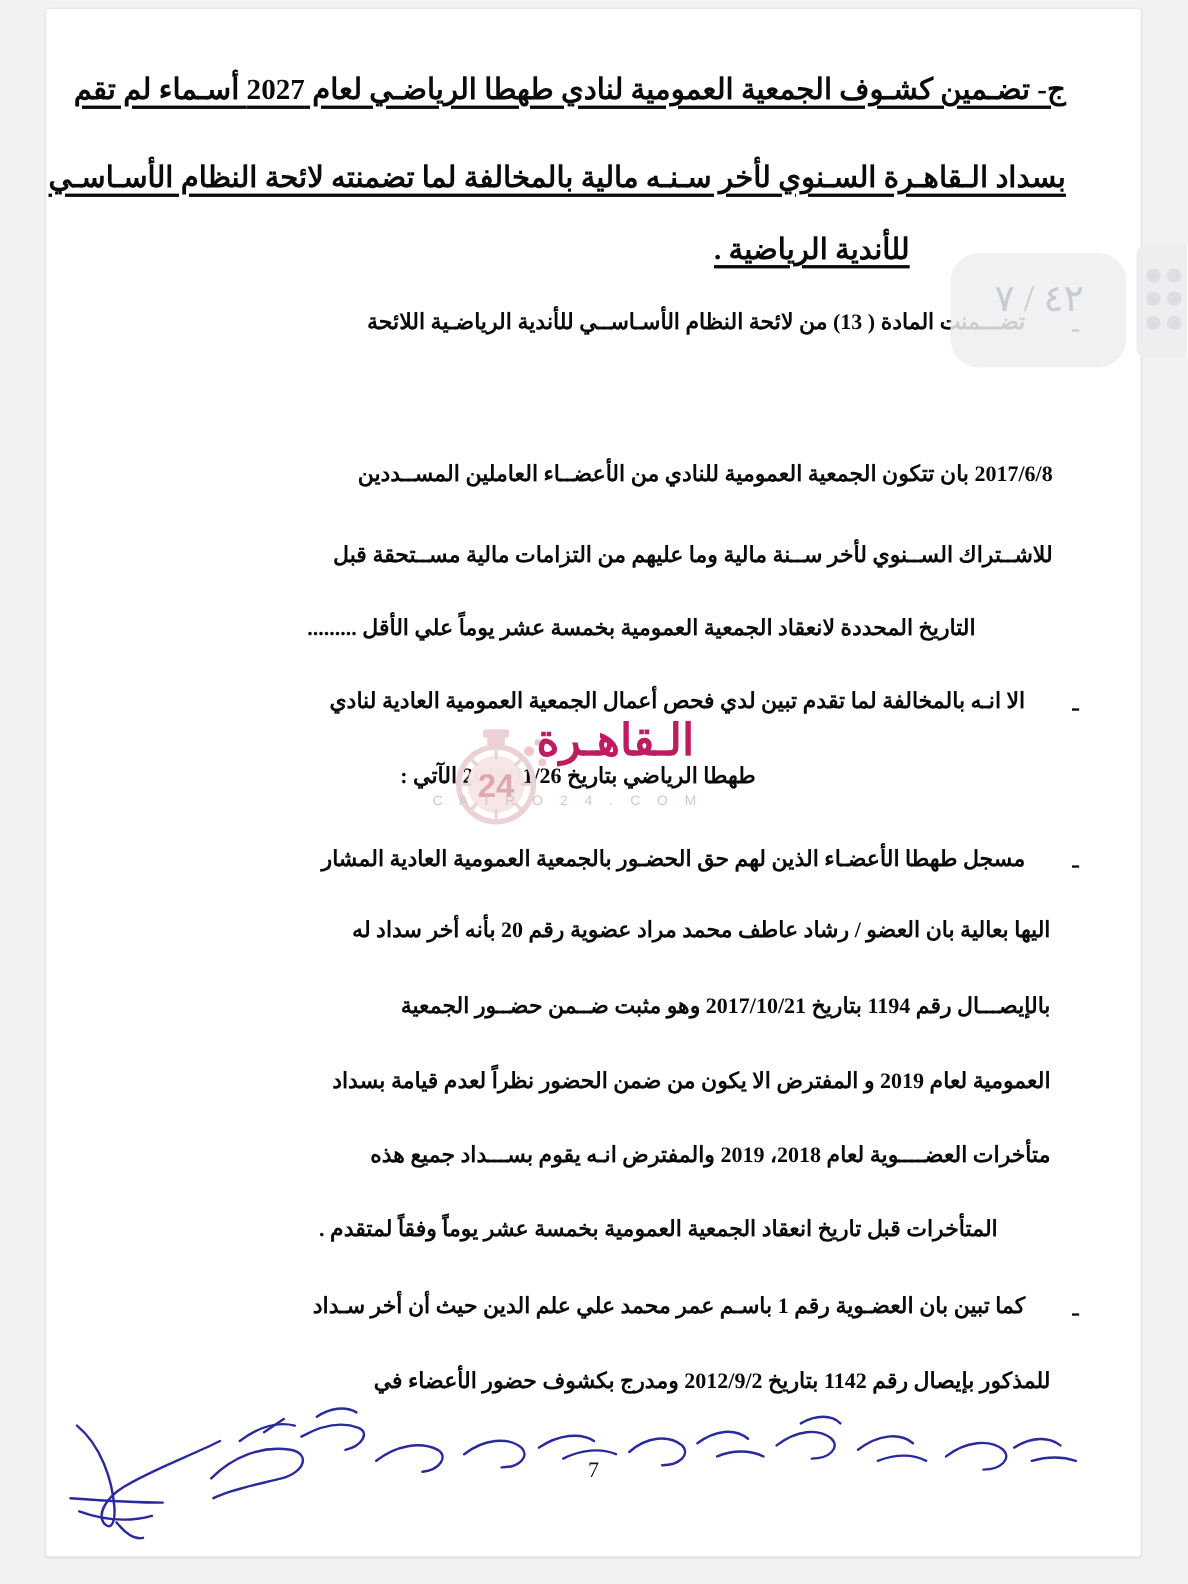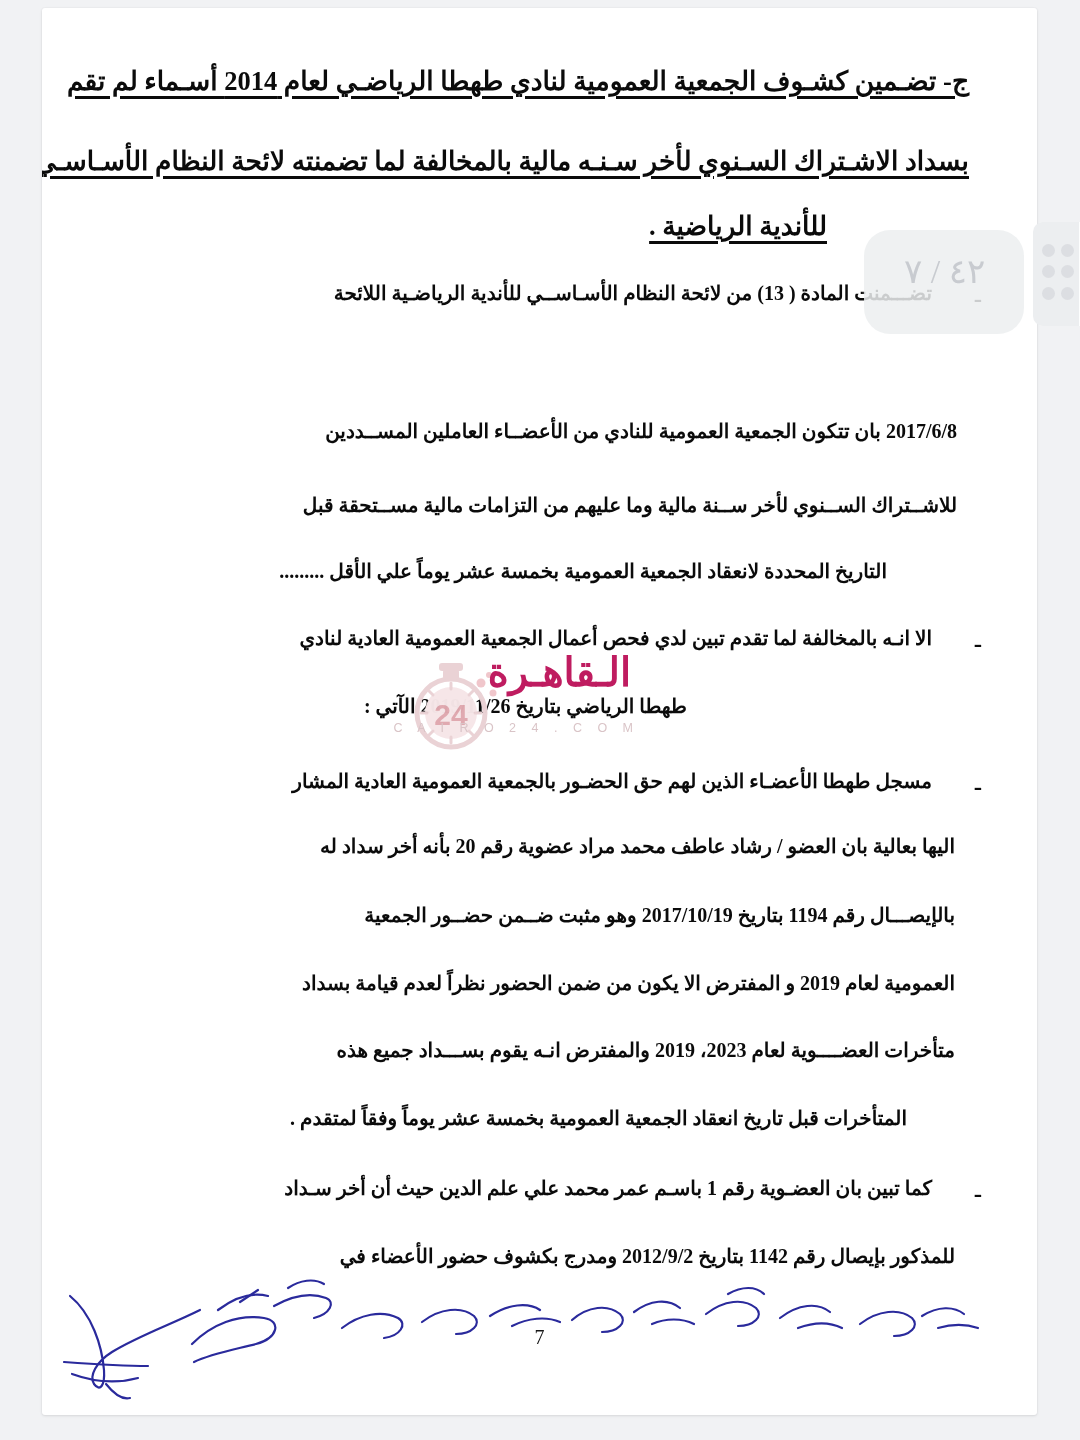--- a/index.html
+++ b/index.html
@@ -194,40 +194,40 @@
 </style>
 </head>
 <body>
 
 <div id="viewer">
 
   <div id="page-sheet">
 
     <div id="doc-body">
 
-      <div class="doc-line heading-line" style="top:60px; right:68px;">ج- تضـمين كشـوف الجمعية العمومية لنادي طهطا الرياضـي لعام 2014 أسـماء لم تقم</div>
-      <div class="doc-line heading-line" style="top:140px; right:68px;">بسداد الاشـتراك السـنوي لأخر سـنـه مالية بالمخالفة لما تضمنته لائحة النظام الأسـاسـي</div>
+      <div class="doc-line heading-line" style="top:60px; right:68px;">ج- تضـمين كشـوف الجمعية العمومية لنادي طهطا الرياضـي لعام 2027 أسـماء لم تقم</div>
+      <div class="doc-line heading-line" style="top:140px; right:68px;">بسداد الـقاهـرة السـنوي لأخر سـنـه مالية بالمخالفة لما تضمنته لائحة النظام الأسـاسـي</div>
       <div class="doc-line heading-line" style="top:205px; right:210px;">للأندية الرياضية .</div>
 
       <div class="bullet-dash" style="top:277px; right:55px;">-</div>
       <div class="doc-line body-line" style="top:275px; right:105px;">تضـــمنت المادة ( 13) من لائحة النظام الأسـاســي للأندية الرياضـية اللائحة</div>
       <div class="doc-line body-line" style="top:413px; right:80px;">2017/6/8 بان تتكون الجمعية العمومية للنادي من الأعضــاء العاملين المســددين</div>
       <div class="doc-line body-line" style="top:553px; right:150px;">التاريخ المحددة لانعقاد الجمعية العمومية بخمسة عشر يوماً علي الأقل .........</div>
       <div class="doc-line body-line" style="top:487px; right:80px;">للاشــتراك الســنوي لأخر ســنة مالية وما عليهم من التزامات مالية مســتحقة قبل</div>
 
       <div class="bullet-dash" style="top:622px; right:55px;">-</div>
       <div class="doc-line body-line" style="top:620px; right:105px;">الا انـه بالمخالفة لما تقدم تبين لدي فحص أعمال الجمعية العمومية العادية لنادي</div>
       <div class="doc-line body-line" style="top:688px; right:350px;">طهطا الرياضي بتاريخ 2019/11/26 الآتي :</div>
 
       <div class="bullet-dash" style="top:765px; right:55px;">-</div>
       <div class="doc-line body-line" style="top:763px; right:105px;">مسجل طهطا الأعضـاء الذين لهم حق الحضـور بالجمعية العمومية العادية المشار</div>
       <div class="doc-line body-line" style="top:828px; right:82px;">اليها بعالية بان العضو / رشاد عاطف محمد مراد عضوية رقم 20 بأنه أخر سداد له</div>
-      <div class="doc-line body-line" style="top:897px; right:82px;">بالإيصـــال رقم 1194 بتاريخ 2017/10/19 وهو مثبت ضــمن حضــور الجمعية</div>
+      <div class="doc-line body-line" style="top:897px; right:82px;">بالإيصـــال رقم 1194 بتاريخ 2017/10/21 وهو مثبت ضــمن حضــور الجمعية</div>
       <div class="doc-line body-line" style="top:965px; right:82px;">العمومية لعام 2019 و المفترض الا يكون من ضمن الحضور نظراً لعدم قيامة بسداد</div>
-      <div class="doc-line body-line" style="top:1032px; right:82px;">متأخرات العضــــوية لعام 2023، 2019 والمفترض انـه يقوم بســـداد جميع هذه</div>
+      <div class="doc-line body-line" style="top:1032px; right:82px;">متأخرات العضــــوية لعام 2018، 2019 والمفترض انـه يقوم بســـداد جميع هذه</div>
       <div class="doc-line body-line" style="top:1100px; right:130px;">المتأخرات قبل تاريخ انعقاد الجمعية العمومية بخمسة عشر يوماً وفقاً لمتقدم .</div>
 
       <div class="bullet-dash" style="top:1172px; right:55px;">-</div>
       <div class="doc-line body-line" style="top:1170px; right:105px;">كما تبين بان العضـوية رقم 1 باسـم عمر محمد علي علم الدين حيث أن أخر سـداد</div>
       <div class="doc-line body-line" style="top:1238px; right:82px;">للمذكور بإيصال رقم 1142 بتاريخ 2012/9/2 ومدرج بكشوف حضور الأعضاء في</div>
 
       <div id="watermark">
         <svg class="wm-stopwatch" viewBox="0 0 104 104">
           <circle cx="48" cy="60" r="34" fill="none" stroke="#ead2d5" stroke-width="5"></circle>
           <circle cx="48" cy="60" r="26" fill="#f6e6e8"></circle>

